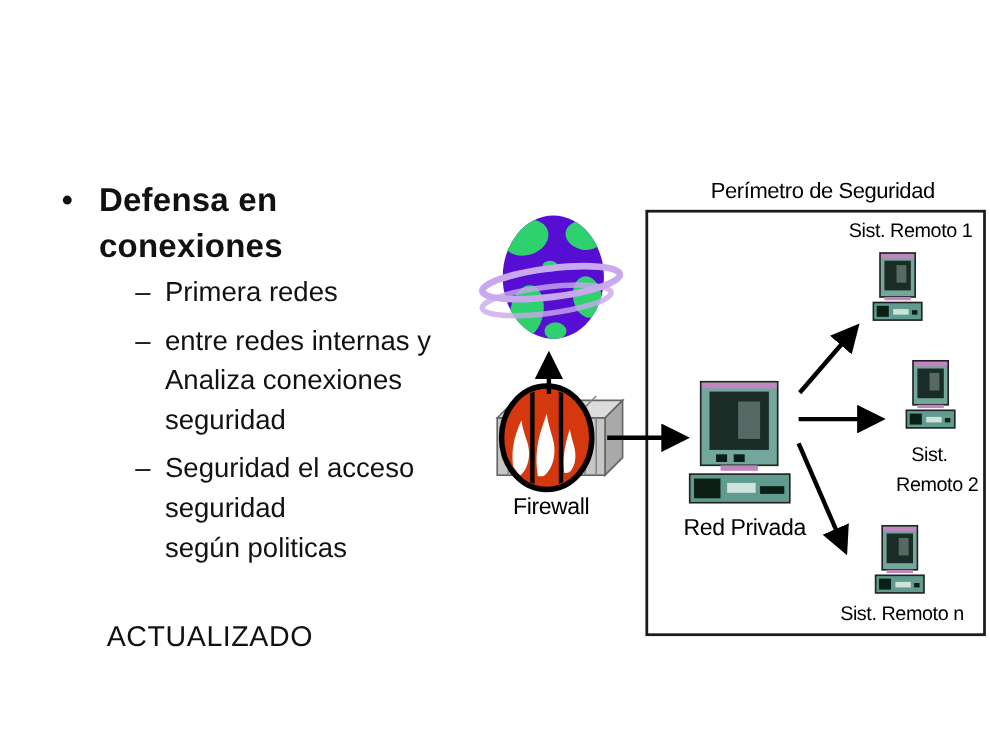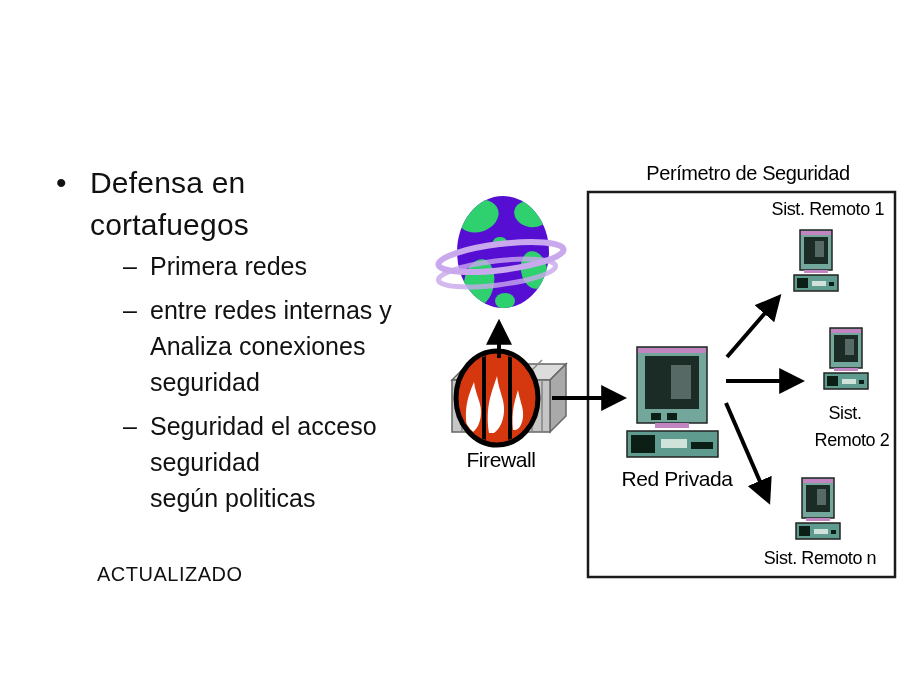--- a/index.html
+++ b/index.html
@@ -3,25 +3,25 @@
 <meta charset="utf-8">
 <style>
   html,body{margin:0;padding:0;background:#ffffff;}
   body{width:900px;height:675px;position:relative;overflow:hidden;
        font-family:"Liberation Sans",sans-serif;color:#111;}
   .slide{position:absolute;inset:0;background:#fff;}
 
   
   .bullet-dot{position:absolute;left:56px;top:162px;font-size:30px;line-height:42px;}
   .main-bullet{position:absolute;left:90px;top:162px;font-size:30px;line-height:42px;
-               letter-spacing:.2px;}
+               letter-spacing:.2px;font-weight:bold;}
   .sub-bullets{position:absolute;left:123px;top:248px;font-size:25px;line-height:36px;}
   .sub-item{display:flex;margin-bottom:8px;}
   .sub-dash{width:27px;flex:0 0 27px;}
-  .footer-text{position:absolute;left:97px;top:563px;font-size:20px;letter-spacing:.5px;}
+  .footer-text{position:absolute;left:97px;top:563px;font-size:26px;letter-spacing:.5px;}
 
   
   svg.diagram{position:absolute;left:0;top:0;}
   .dlabel{font-family:"Liberation Sans",sans-serif;fill:#000;letter-spacing:-0.4px;}
   .perim{fill:none;stroke:#1a1a1a;stroke-width:2.5px;}
   .arrow{stroke:#000;stroke-width:4px;fill:none;}
   .globe-body{fill:var(--globe-purple,#550ed2);}
   .land{fill:var(--globe-green,#2fd06e);}
   .ring{fill:none;stroke:var(--ring-lavender,#c9a8ee);}
   .fw-front{fill:var(--box-gray,#c6c6c6);stroke:#666;stroke-width:1.5px;}
@@ -39,21 +39,21 @@
   .pc-acc{fill:var(--accent-purple,#c285c2);}
 </style>
 </head>
 <body>
 
 <div class="slide">
 
   <span class="bullet-dot">•</span>
   <div class="main-bullet">
     <div>Defensa en</div>
-    <div>cortafuegos</div>
+    <div>conexiones</div>
   </div>
 
   <div class="sub-bullets">
     <div class="sub-item">
       <span class="sub-dash">–</span>
       <div>
         <div>Primera redes</div>
       </div>
     </div>
     <div class="sub-item">

